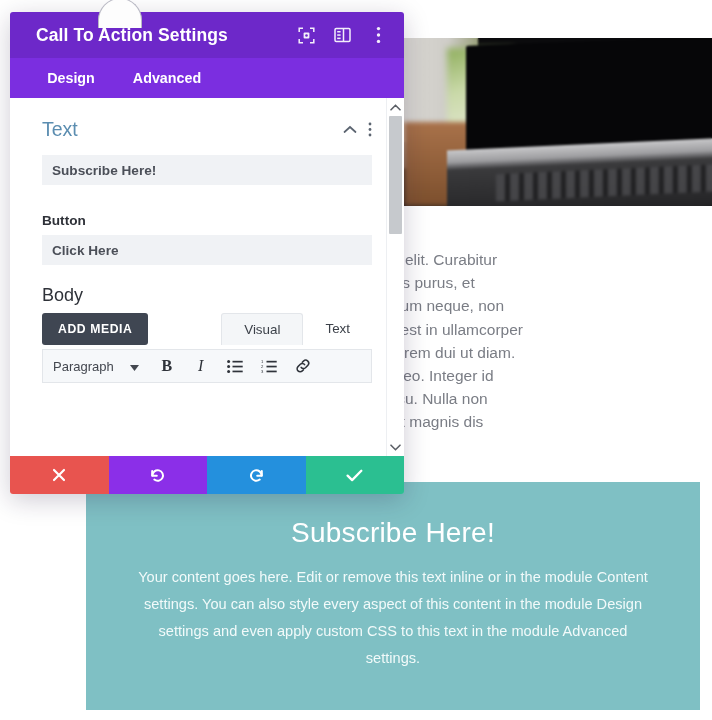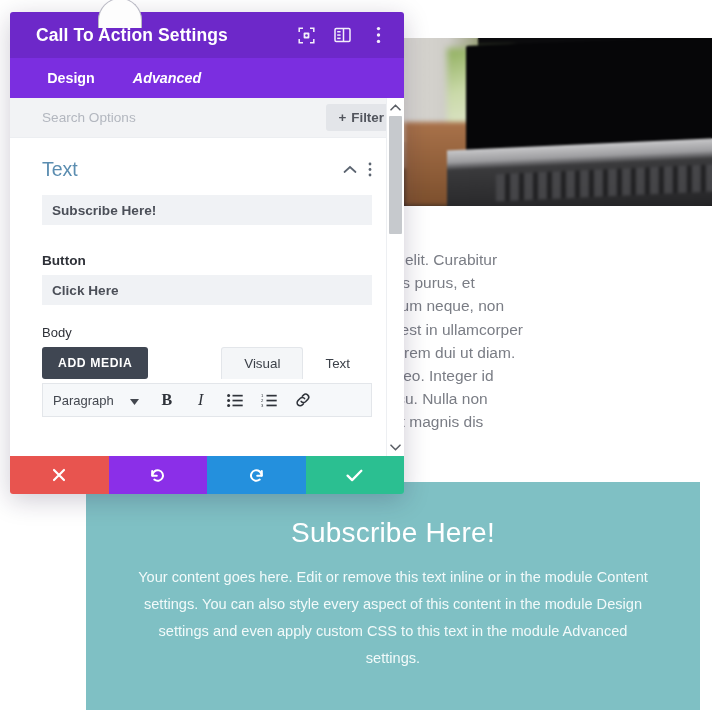--- a/index.html
+++ b/index.html
@@ -147,21 +147,21 @@
   .tab {
     display: flex; align-items: center; justify-content: center;
     color: #ffffff;
     font-size: 14.3px;
     font-weight: 700;
     cursor: pointer;
     padding: 0 10px;
   }
   .tab-content { width: 108px; background: #8c43ee; }
   .tab-design { width: 98px; padding-left: 34px; }
-  .tab-advanced { width: 118px; font-style: italic; }
+  .tab-advanced { width: 118px; }
 
   .modal-body {
     background: #ffffff;
     position: relative;
     height: 358px;
     overflow: hidden;
   }
 
   .search-row {
     height: 40px;
@@ -223,39 +223,39 @@
     padding: 0 10px;
     font-family: "Liberation Sans", sans-serif;
     font-size: 13.6px;
     font-weight: 700;
     color: #4b4f58;
   }
 
   .body-field { padding: 0 32px; margin-top: 20px; }
   .body-label {
     color: #2e3138;
-    font-size: 13px;
+    font-size: 18px;
     font-weight: 400;
     margin-bottom: 7px;
   }
   .editor { position: relative; }
   .editor-top { display: flex; align-items: flex-end; }
   .add-media {
     background: #3f4652;
     color: #ffffff;
     font-size: 12.2px;
     font-weight: 700;
     letter-spacing: .6px;
     padding: 9px 16px;
     border: none;
     border-radius: 3px;
     cursor: pointer;
     font-family: "Liberation Sans", sans-serif;
   }
-  .editor-tabs { margin-left: auto; display: flex; align-items: center; }
+  .editor-tabs { margin-left: auto; display: flex; align-items: flex-start; }
   .ed-tab {
     font-size: 13.4px;
     color: #3c4149;
     padding: 8px 22px;
     cursor: pointer;
     background: transparent;
     border: none;
     font-family: "Liberation Sans", sans-serif;
   }
   .ed-tab.active {
@@ -397,27 +397,20 @@
       </div>
     </div>
 
     <div class="tabs">
       <div class="tab tab-design">Design</div>
       <div class="tab tab-advanced">Advanced</div>
     </div>
 
     <div class="modal-body">
 
-      <div class="search-row">
-        <input class="search-input" type="text" placeholder="Search Options" style="">
-        <button class="filter-btn">
-          <span>+</span>
-          <span>Filter</span>
-        </button>
-      </div>
 
       <div class="section-head">
         <div class="section-title">Text</div>
         <div class="sec-icon">
           <svg width="14" height="9" viewBox="0 0 14 9" fill="none" stroke="#5b6470" stroke-width="1.7" stroke-linecap="round">
             <path d="M1.5 7L7 2l5.5 5"></path>
           </svg>
         </div>
         <div class="sec-icon">
           <svg width="4" height="15" viewBox="0 0 4 15" fill="#5b6470">

